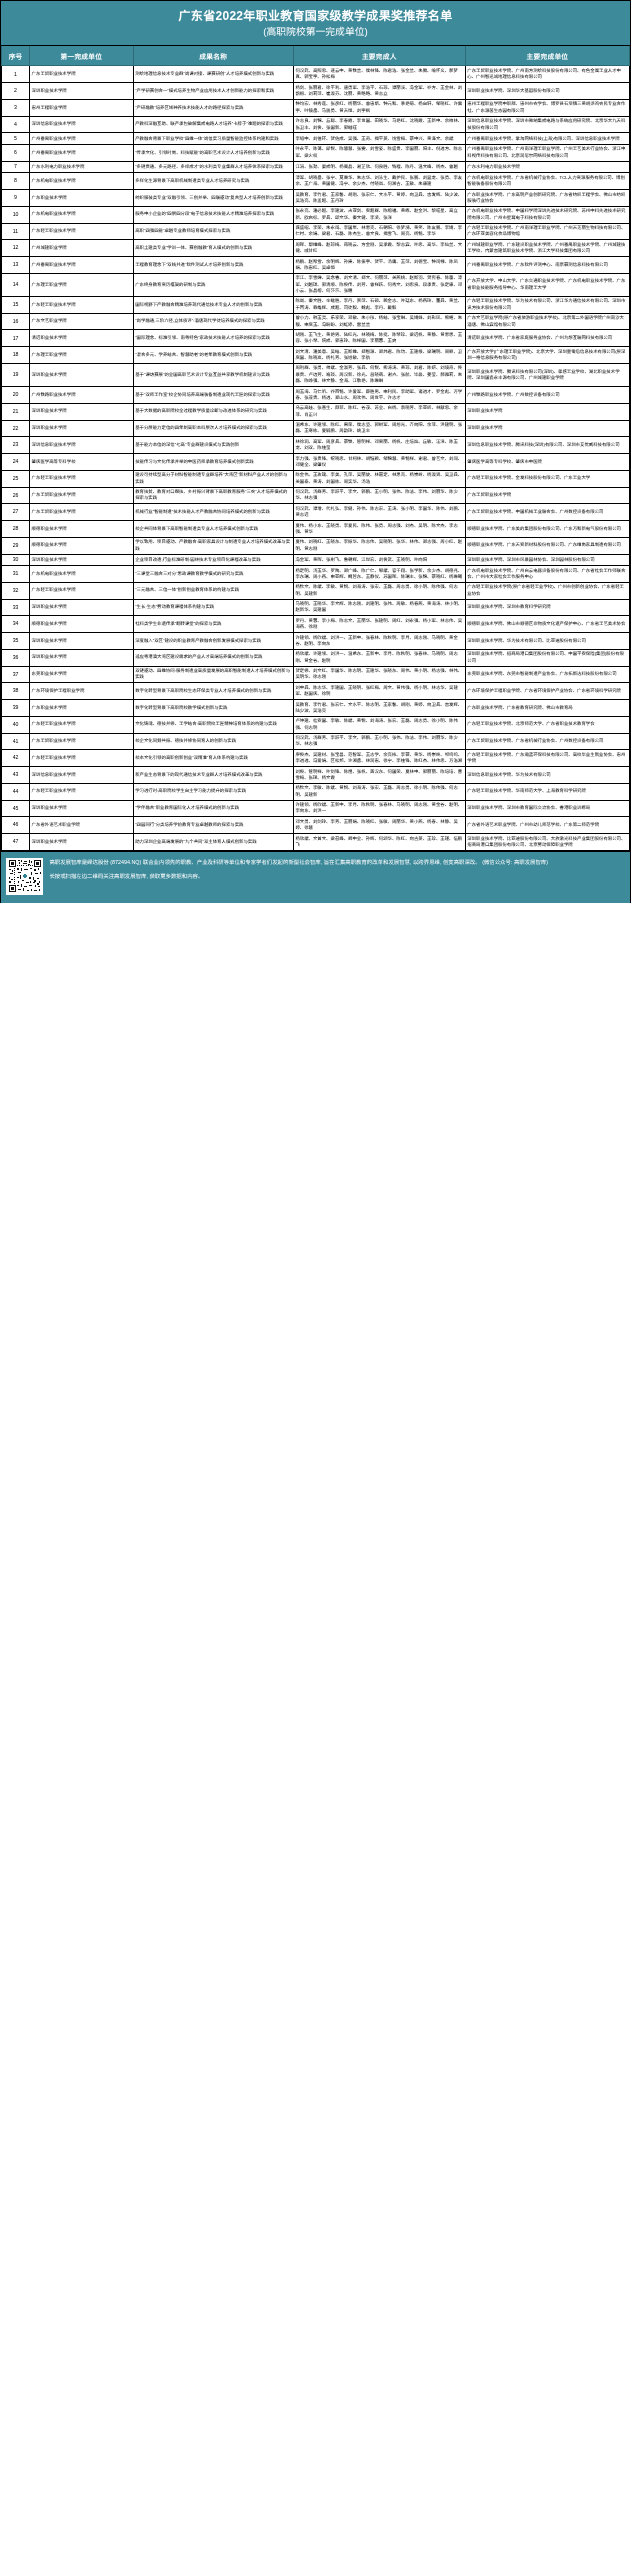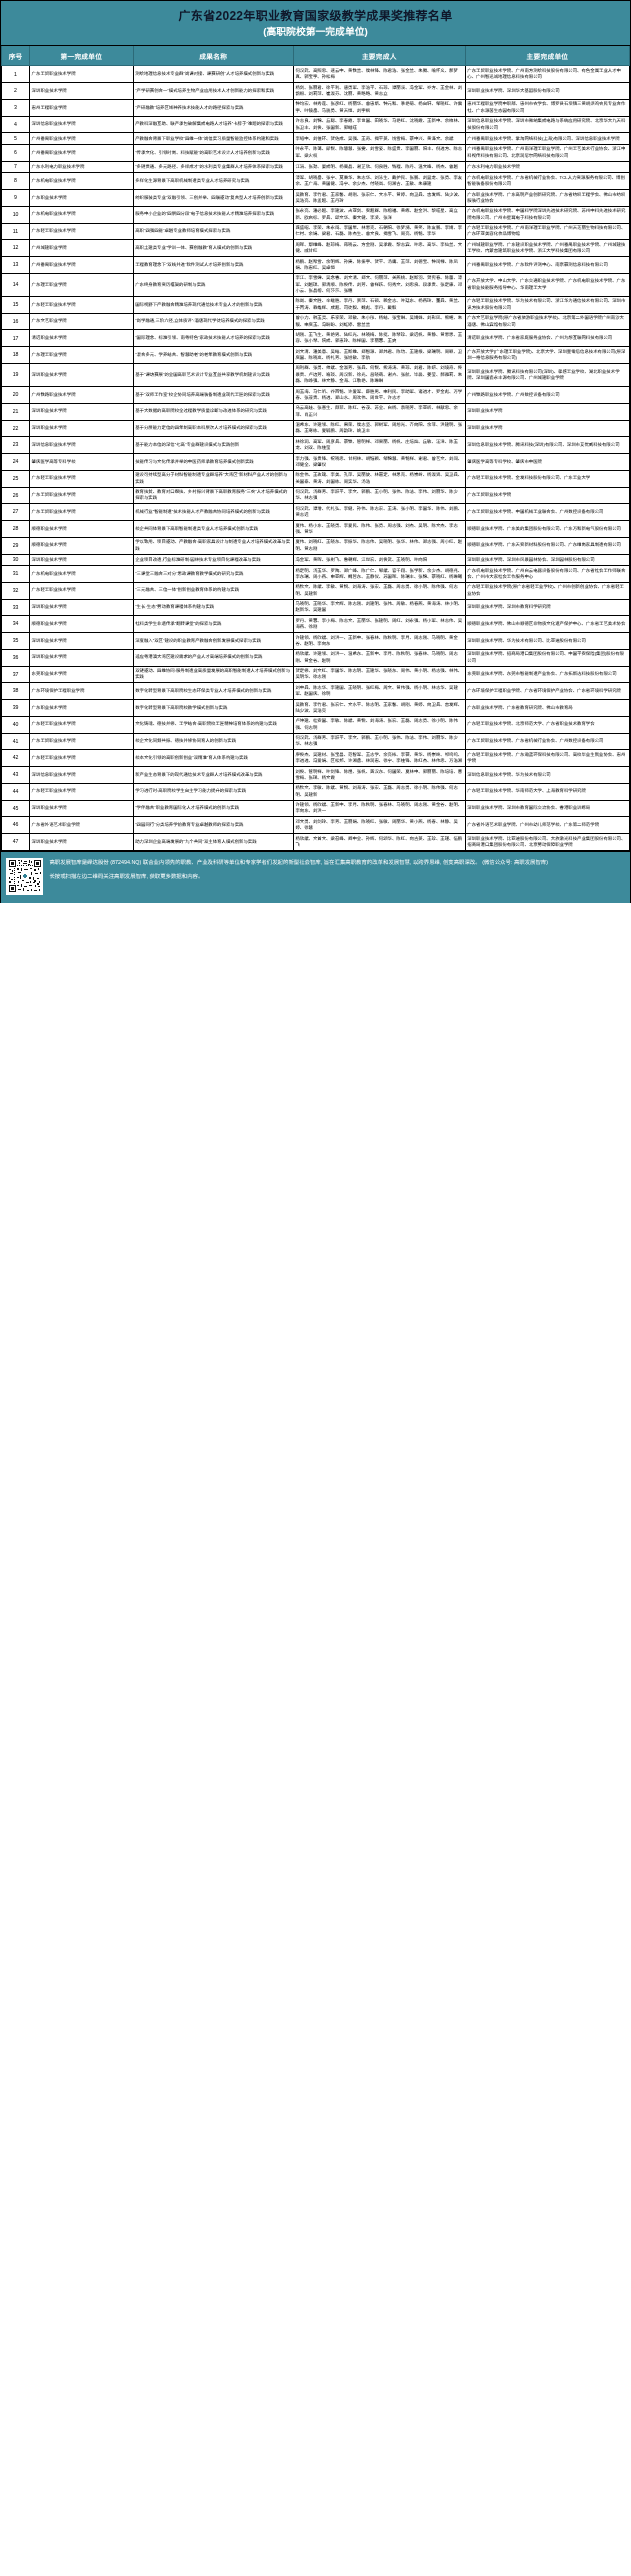--- a/index.html
+++ b/index.html
@@ -21,31 +21,31 @@
   }
 
   
   .title-banner {
     background: #3d8a9b;
     padding: 7.2px 5.2px 6.2px 5.2px;
     text-align: center;
     border-bottom: 1px solid #000;
   }
   .title-main {
-    color: #0f172a;
+    color: #ffffff;
     font-size: 12px;
     font-weight: bold;
     letter-spacing: 0.3px;
     line-height: 1.35;
     white-space: nowrap;
   }
   .title-sub {
     color: #ffffff;
     font-size: 9.8px;
-    font-weight: bold;
+    font-weight: normal;
     line-height: 1.4;
     margin-top: 1px;
     white-space: nowrap;
   }
 
   
   table.main-table {
     width: 100%;
     border-collapse: collapse;
     table-layout: fixed;

